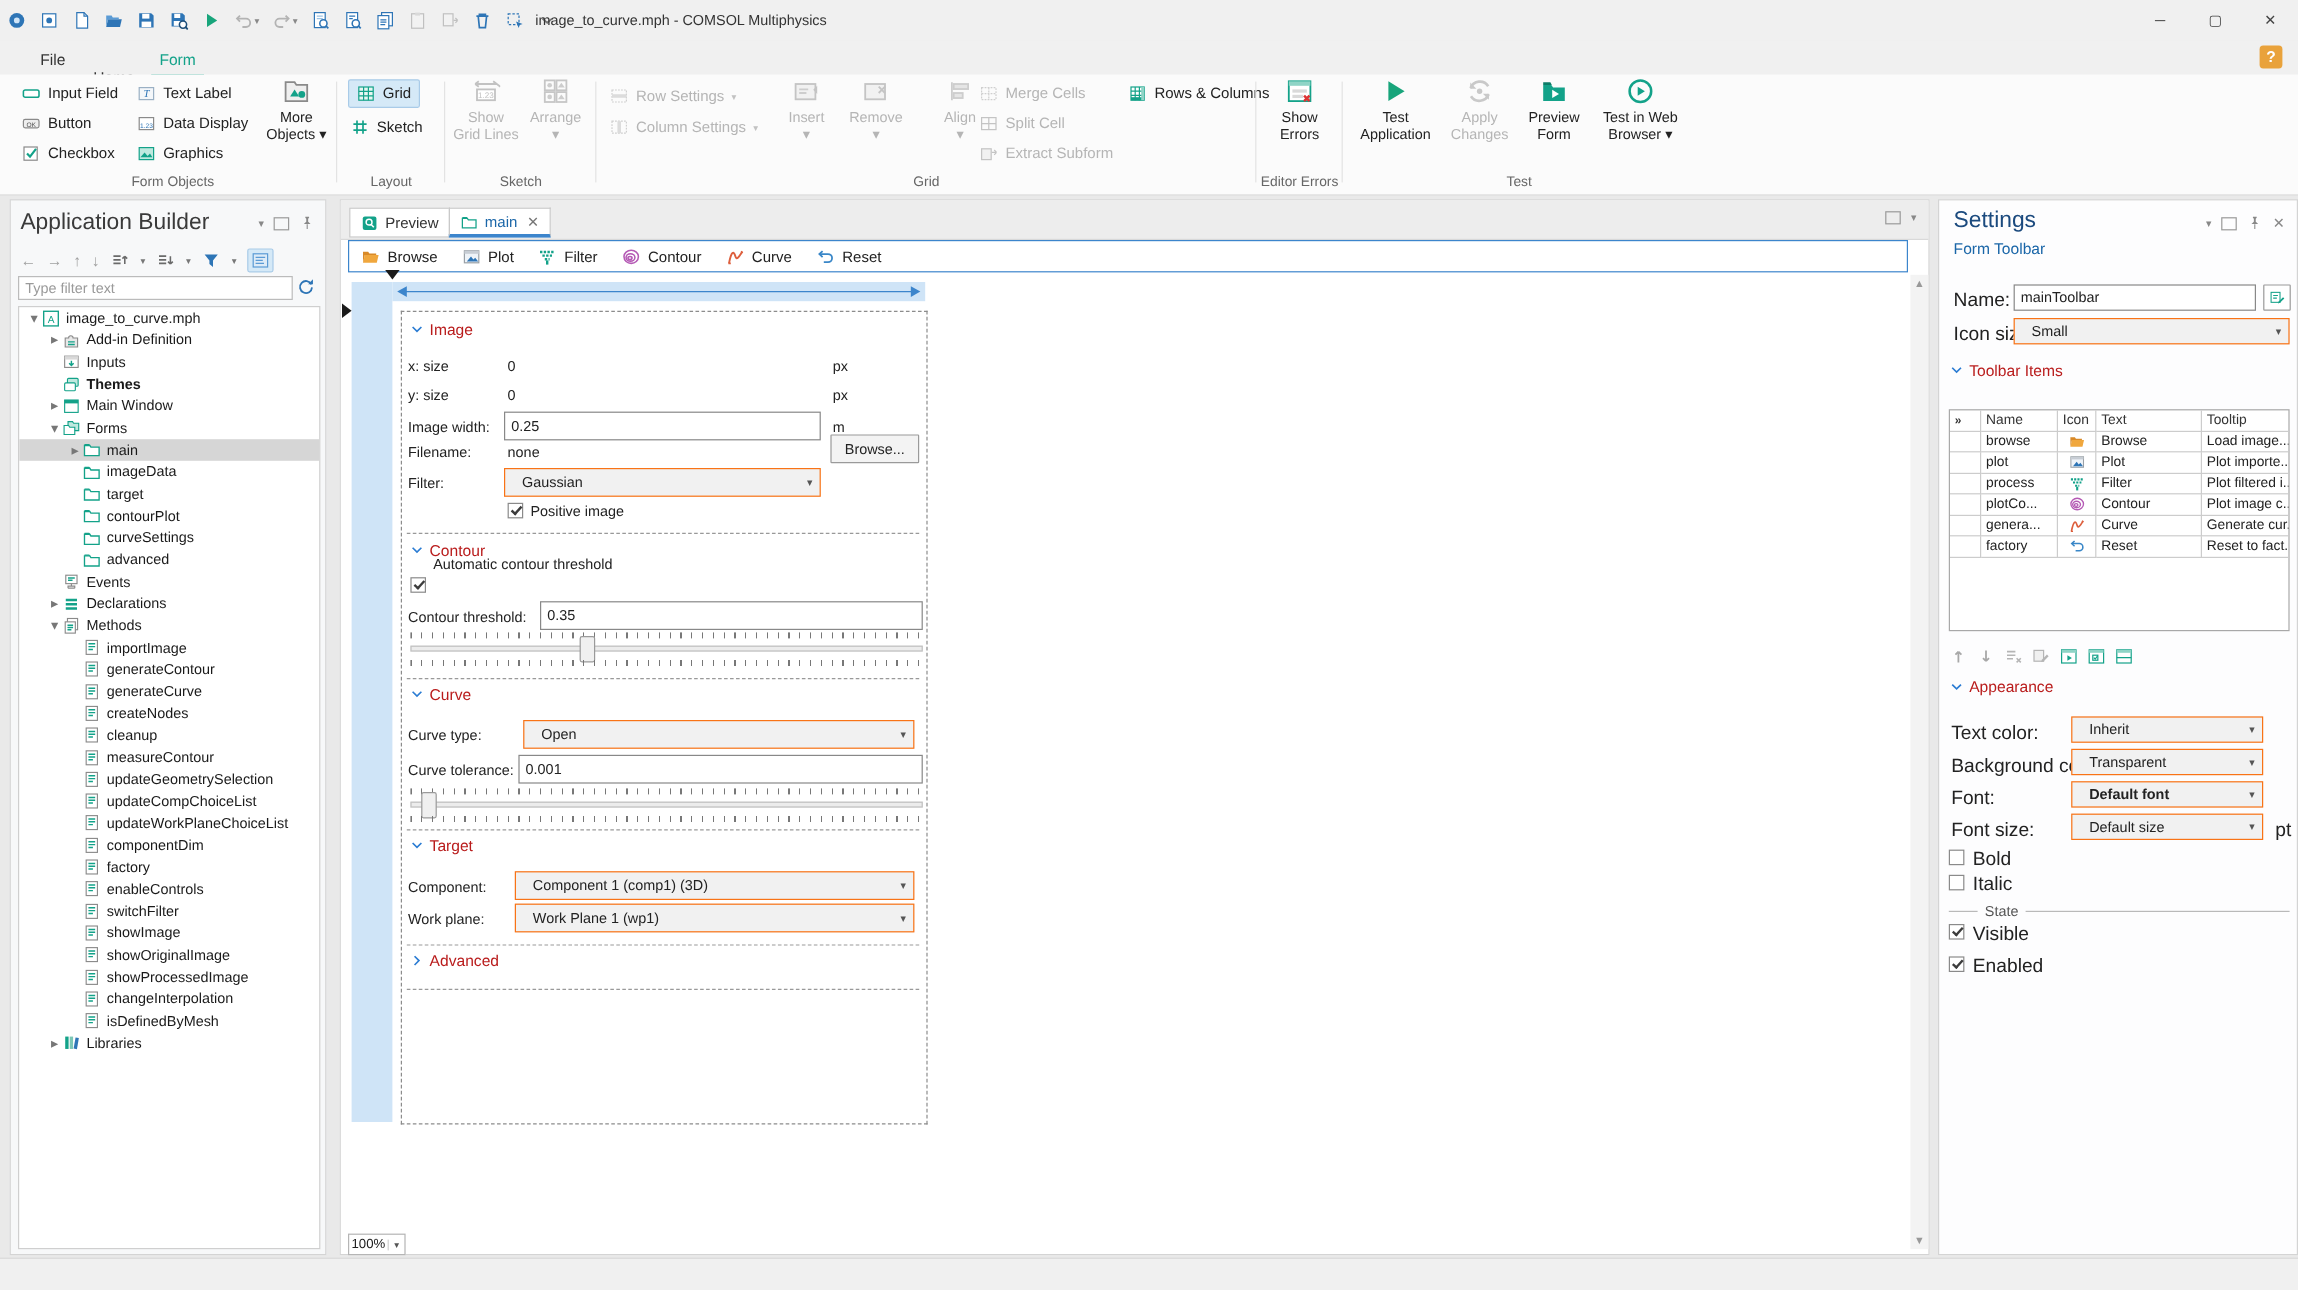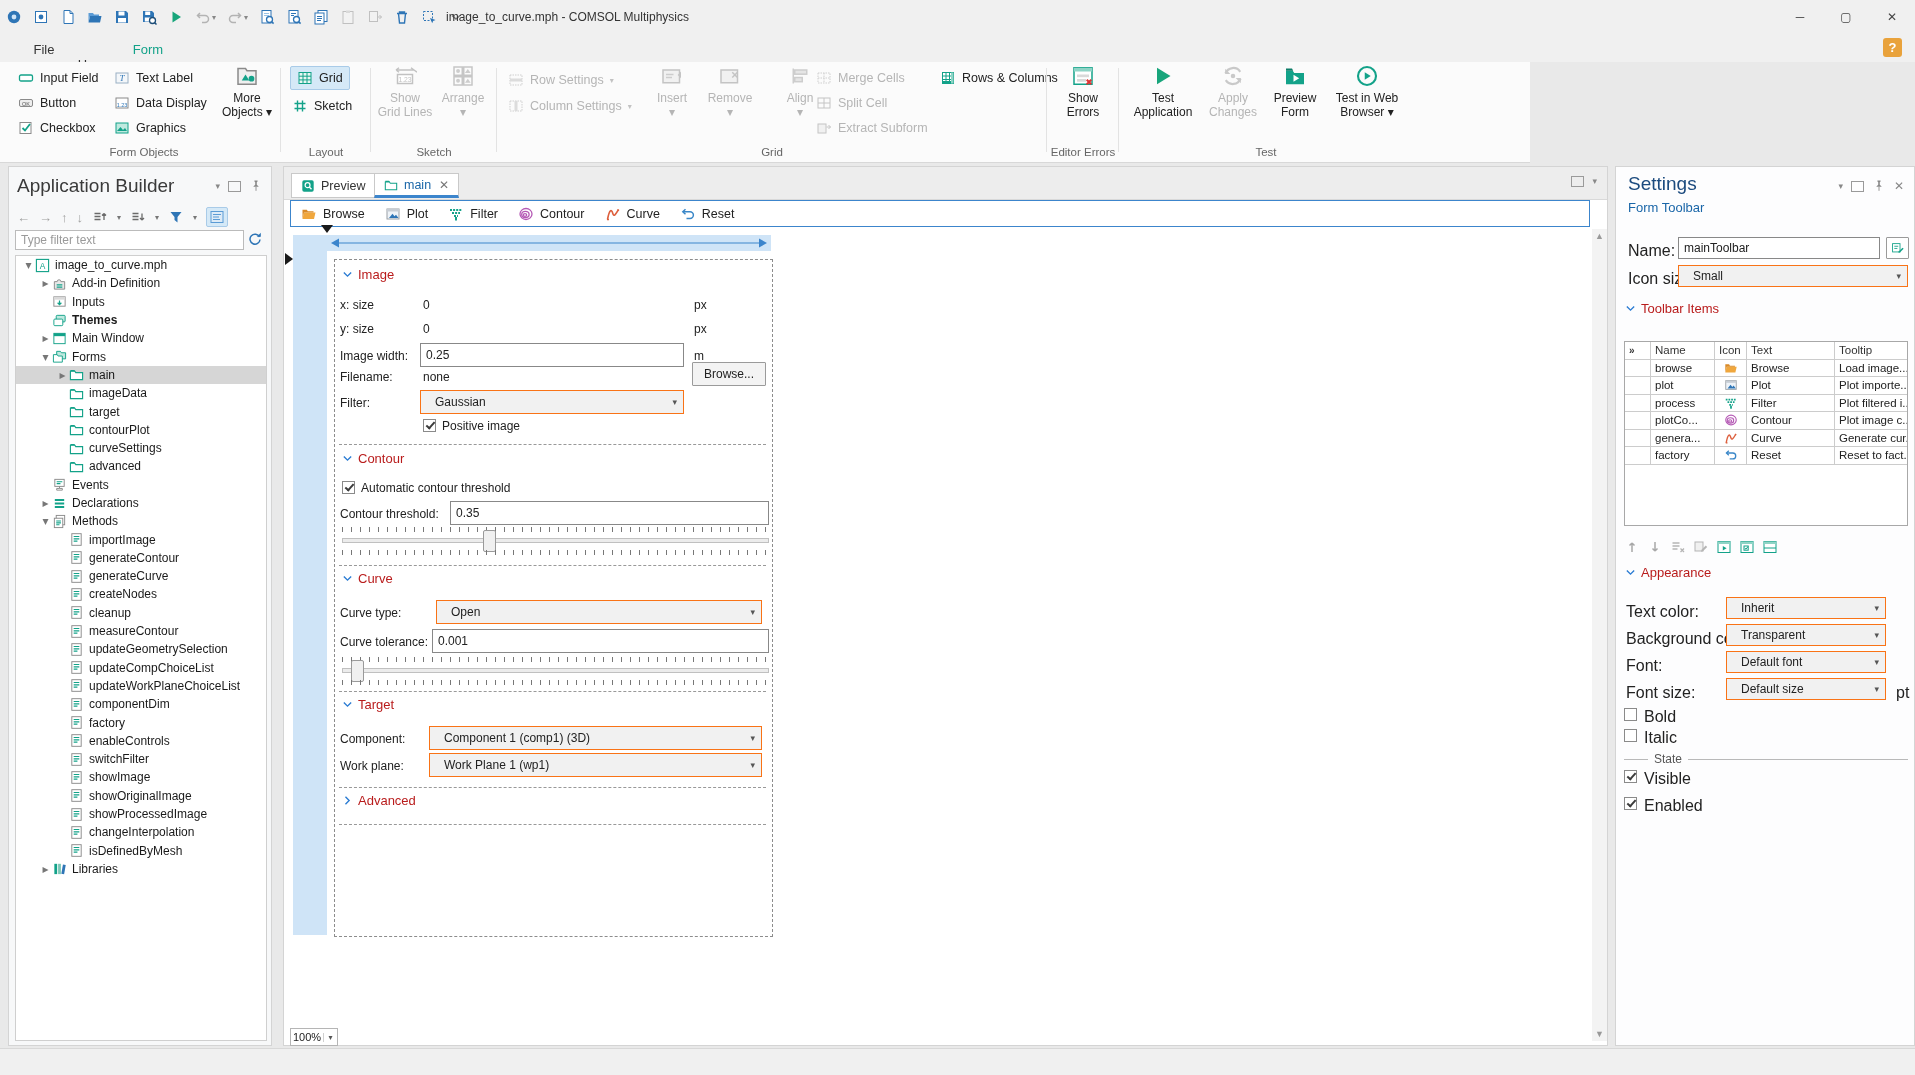--- a/index.html
+++ b/index.html
@@ -19,21 +19,21 @@
   #win-title{left:446px;top:10px;font-size:12px;color:#333;}
   #winctl{right:0;top:0;display:flex;height:34px;}
   .wbtn{width:46px;height:34px;display:flex;align-items:center;justify-content:center;color:#444;font-size:12px;}
   
   #menubar{left:0;top:34px;width:1915px;height:28px;background:#f0f0f0;}
   .mtab{position:absolute;top:2px;height:26px;display:flex;align-items:center;justify-content:center;font-size:13px;color:#333;}
   .mtab.active{color:#13a289;border-bottom:3px solid #13a289;}
   #help-btn{right:13px;top:4px;width:19px;height:19px;background:#e9a23b;border-radius:3px;color:#fff;
             display:flex;align-items:center;justify-content:center;font-size:13px;font-weight:bold;}
   
-  #ribbon{left:0;top:62px;width:1530px;height:100px;background:#fbfbfb;border-bottom:1px solid #d8d8d8;}
+  #ribbon{left:0;top:62px;width:1915px;height:100px;background:#fbfbfb;border-bottom:1px solid #d8d8d8;}
   .rgroup{position:absolute;top:0;height:82px;}
   .rgroup-label{position:absolute;top:84px;width:100%;text-align:center;font-size:11.5px;color:#666;}
   .rsep{position:absolute;top:6px;height:84px;width:1px;background:#e3e3e3;}
   .rsmall{position:absolute;display:flex;align-items:center;gap:6px;height:24px;font-size:12.5px;color:#222;white-space:nowrap;}
   .rbig{position:absolute;top:2px;display:flex;flex-direction:column;align-items:center;font-size:12px;color:#222;text-align:center;}
   .rbig .cap{line-height:1.2;margin-top:3px;white-space:pre-line;}
   .dis{color:#b5b5b5;}
   .hlbtn{background:#d5e9f7;border:1px solid #a9cbe8;border-radius:2px;padding:0 6px;height:22px;}
   .caret{font-size:8px;color:#777;}
   .dis .caret{color:#c2c2c2;}
@@ -1106,21 +1106,21 @@
 
     <div class="sechead" style="left:6px;top:191px;">
       <span class="ic">
           <svg viewBox="0 0 16 16">
             <path d="M3.5 5.5 8 10l4.5-4.5" fill="none" stroke="currentColor" stroke-width="1.7"></path>
           </svg>
         </span>
       <span>Contour</span>
       </div>
     <div class="cb checked" style="left:7px;top:221px;"></div>
-    <div class="flabel" style="left:26px;top:221px;">Automatic contour threshold</div>
+    <div class="flabel" style="left:26px;top:203px;">Automatic contour threshold</div>
     <div class="flabel" style="left:5px;top:247px;">Contour threshold:</div>
     <div class="inp" style="left:115px;top:241px;width:319px;height:24px;">0.35</div>
     <div class="abs" style="left:7px;top:267px;width:427px;height:28px;">
       <div class="ruler" style="left:0;top:0;width:427px;"></div>
       <div class="strack" style="left:0;top:11px;width:425px;"></div>
       <div class="shandle" style="left:33%;top:3px;"></div>
       <div class="ruler" style="left:0;top:23px;width:427px;"></div>
     </div>
     <div class="fsep" style="top:305px;"></div>
 
@@ -1376,21 +1376,21 @@
   <div class="dd" style="left:110px;top:430px;width:160px;height:22px;">
     <span>Inherit</span>
     <span class="ddcaret">▾</span>
     </div>
   <div class="slabel" style="left:10px;top:463px;">Background color:</div>
   <div class="dd" style="left:110px;top:457px;width:160px;height:22px;">
     <span>Transparent</span>
     <span class="ddcaret">▾</span>
     </div>
   <div class="slabel" style="left:10px;top:490px;">Font:</div>
-  <div class="dd" style="left:110px;top:484px;width:160px;height:22px;">
+  <div class="dd" style="left:110px;top:484px;width:160px;height:22px;font-weight:bold;">
     <span>Default font</span>
     <span class="ddcaret">▾</span>
     </div>
   <div class="slabel" style="left:10px;top:517px;">Font size:</div>
   <div class="dd" style="left:110px;top:511px;width:160px;height:22px;">
     <span>Default size</span>
     <span class="ddcaret">▾</span>
     </div>
   <div class="slabel" style="left:280px;top:517px;">pt</div>
   <div class="cb" style="left:8px;top:541px;"></div>

